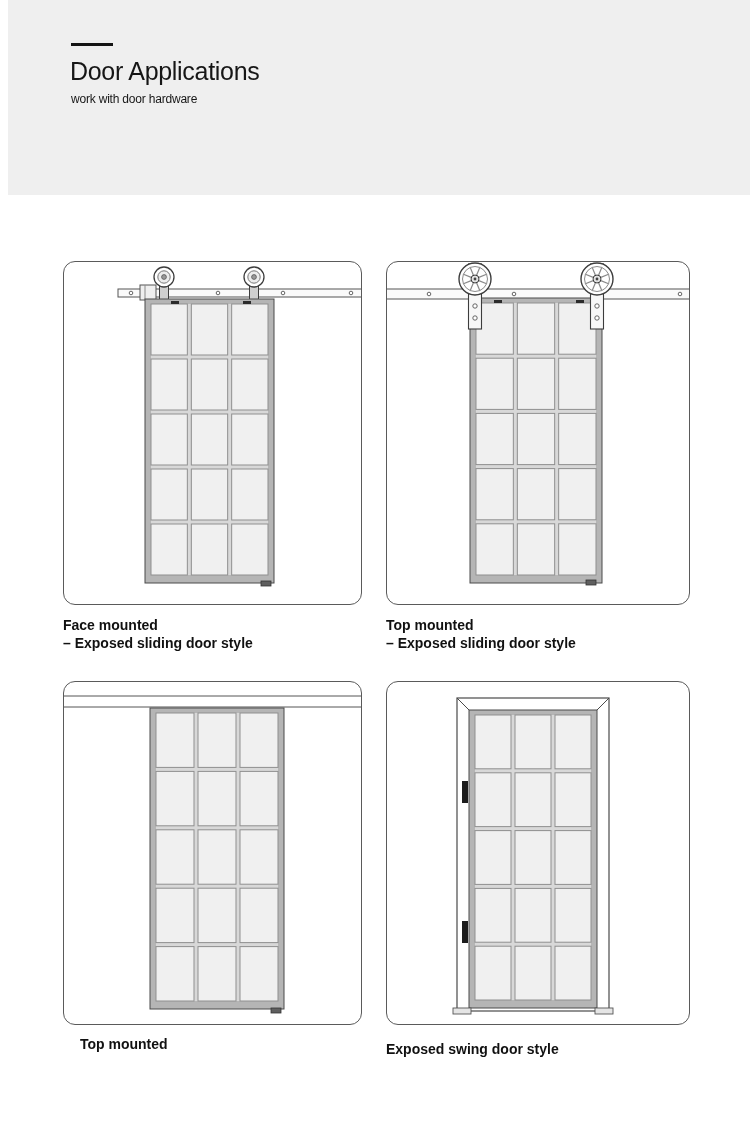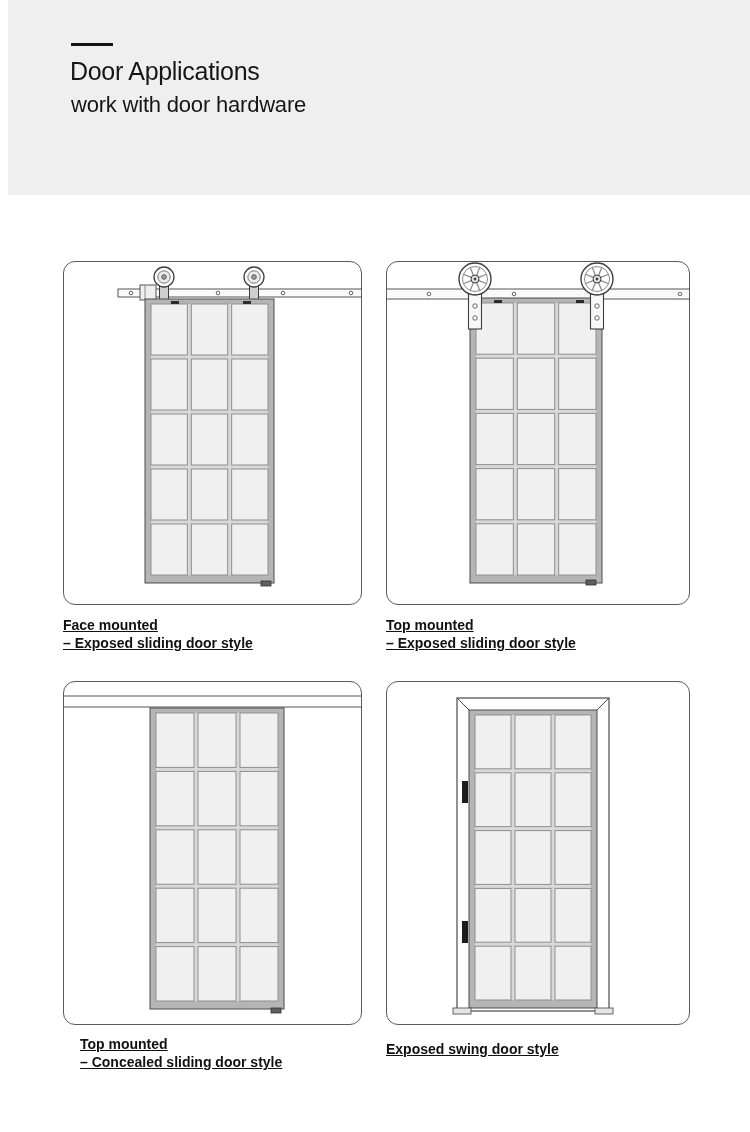--- a/index.html
+++ b/index.html
@@ -3,31 +3,31 @@
 <meta charset="utf-8">
 <style>
   html,body{margin:0;padding:0;background:#ffffff;}
   .page{
     position:relative;width:750px;height:1132px;overflow:hidden;
     background:#ffffff;font-family:"Liberation Sans",sans-serif;color:#1a1a1a;
   }
   .header{position:absolute;left:8px;top:0;width:750px;height:195px;background:#efefef;}
   .dash{position:absolute;left:63px;top:43px;width:42px;height:3px;background:#141414;}
   .title{position:absolute;left:62px;top:57px;font-size:25px;letter-spacing:-0.3px;font-weight:400;color:#161616;}
-  .subtitle{position:absolute;left:63px;top:92px;font-size:22px;letter-spacing:-0.2px;font-weight:400;color:#161616;}
+  .subtitle{position:absolute;left:63px;top:92px;font-size:12px;letter-spacing:-0.2px;font-weight:400;color:#161616;}
   .panel{
     position:absolute;width:299px;height:344px;border:1px solid #5a5a5a;border-radius:12px;
     background:#ffffff;box-sizing:border-box;overflow:hidden;
   }
   .panel svg{position:absolute;left:0;top:0;}
   #panel-0{left:63px;top:261px;}
   #panel-1{left:386px;top:261px;width:304px;}
   #panel-2{left:63px;top:681px;}
   #panel-3{left:386px;top:681px;width:304px;}
-  .label{position:absolute;font-size:14px;font-weight:bold;line-height:18px;color:#111111;white-space:nowrap;text-decoration:underline;}
+  .label{position:absolute;font-size:14px;font-weight:bold;line-height:18px;color:#111111;white-space:nowrap;}
   #label-0{left:63px;top:616px;}
   #label-1{left:386px;top:616px;}
   #label-2{left:80px;top:1035px;}
   #label-3{left:386px;top:1040px;}
 </style>
 </head>
 <body>
 
 <div class="page">
 
@@ -190,19 +190,18 @@
   <div class="label" id="label-0">
     <div>Face mounted</div>
     <div>– Exposed sliding door style</div>
   </div>
   <div class="label" id="label-1">
     <div>Top mounted</div>
     <div>– Exposed sliding door style</div>
   </div>
   <div class="label" id="label-2">
     <div>Top mounted</div>
-    <div>– Concealed sliding door style</div>
   </div>
   <div class="label" id="label-3">
     <div>Exposed swing door style</div>
   </div>
 
 </div>
 
 </body></html>

